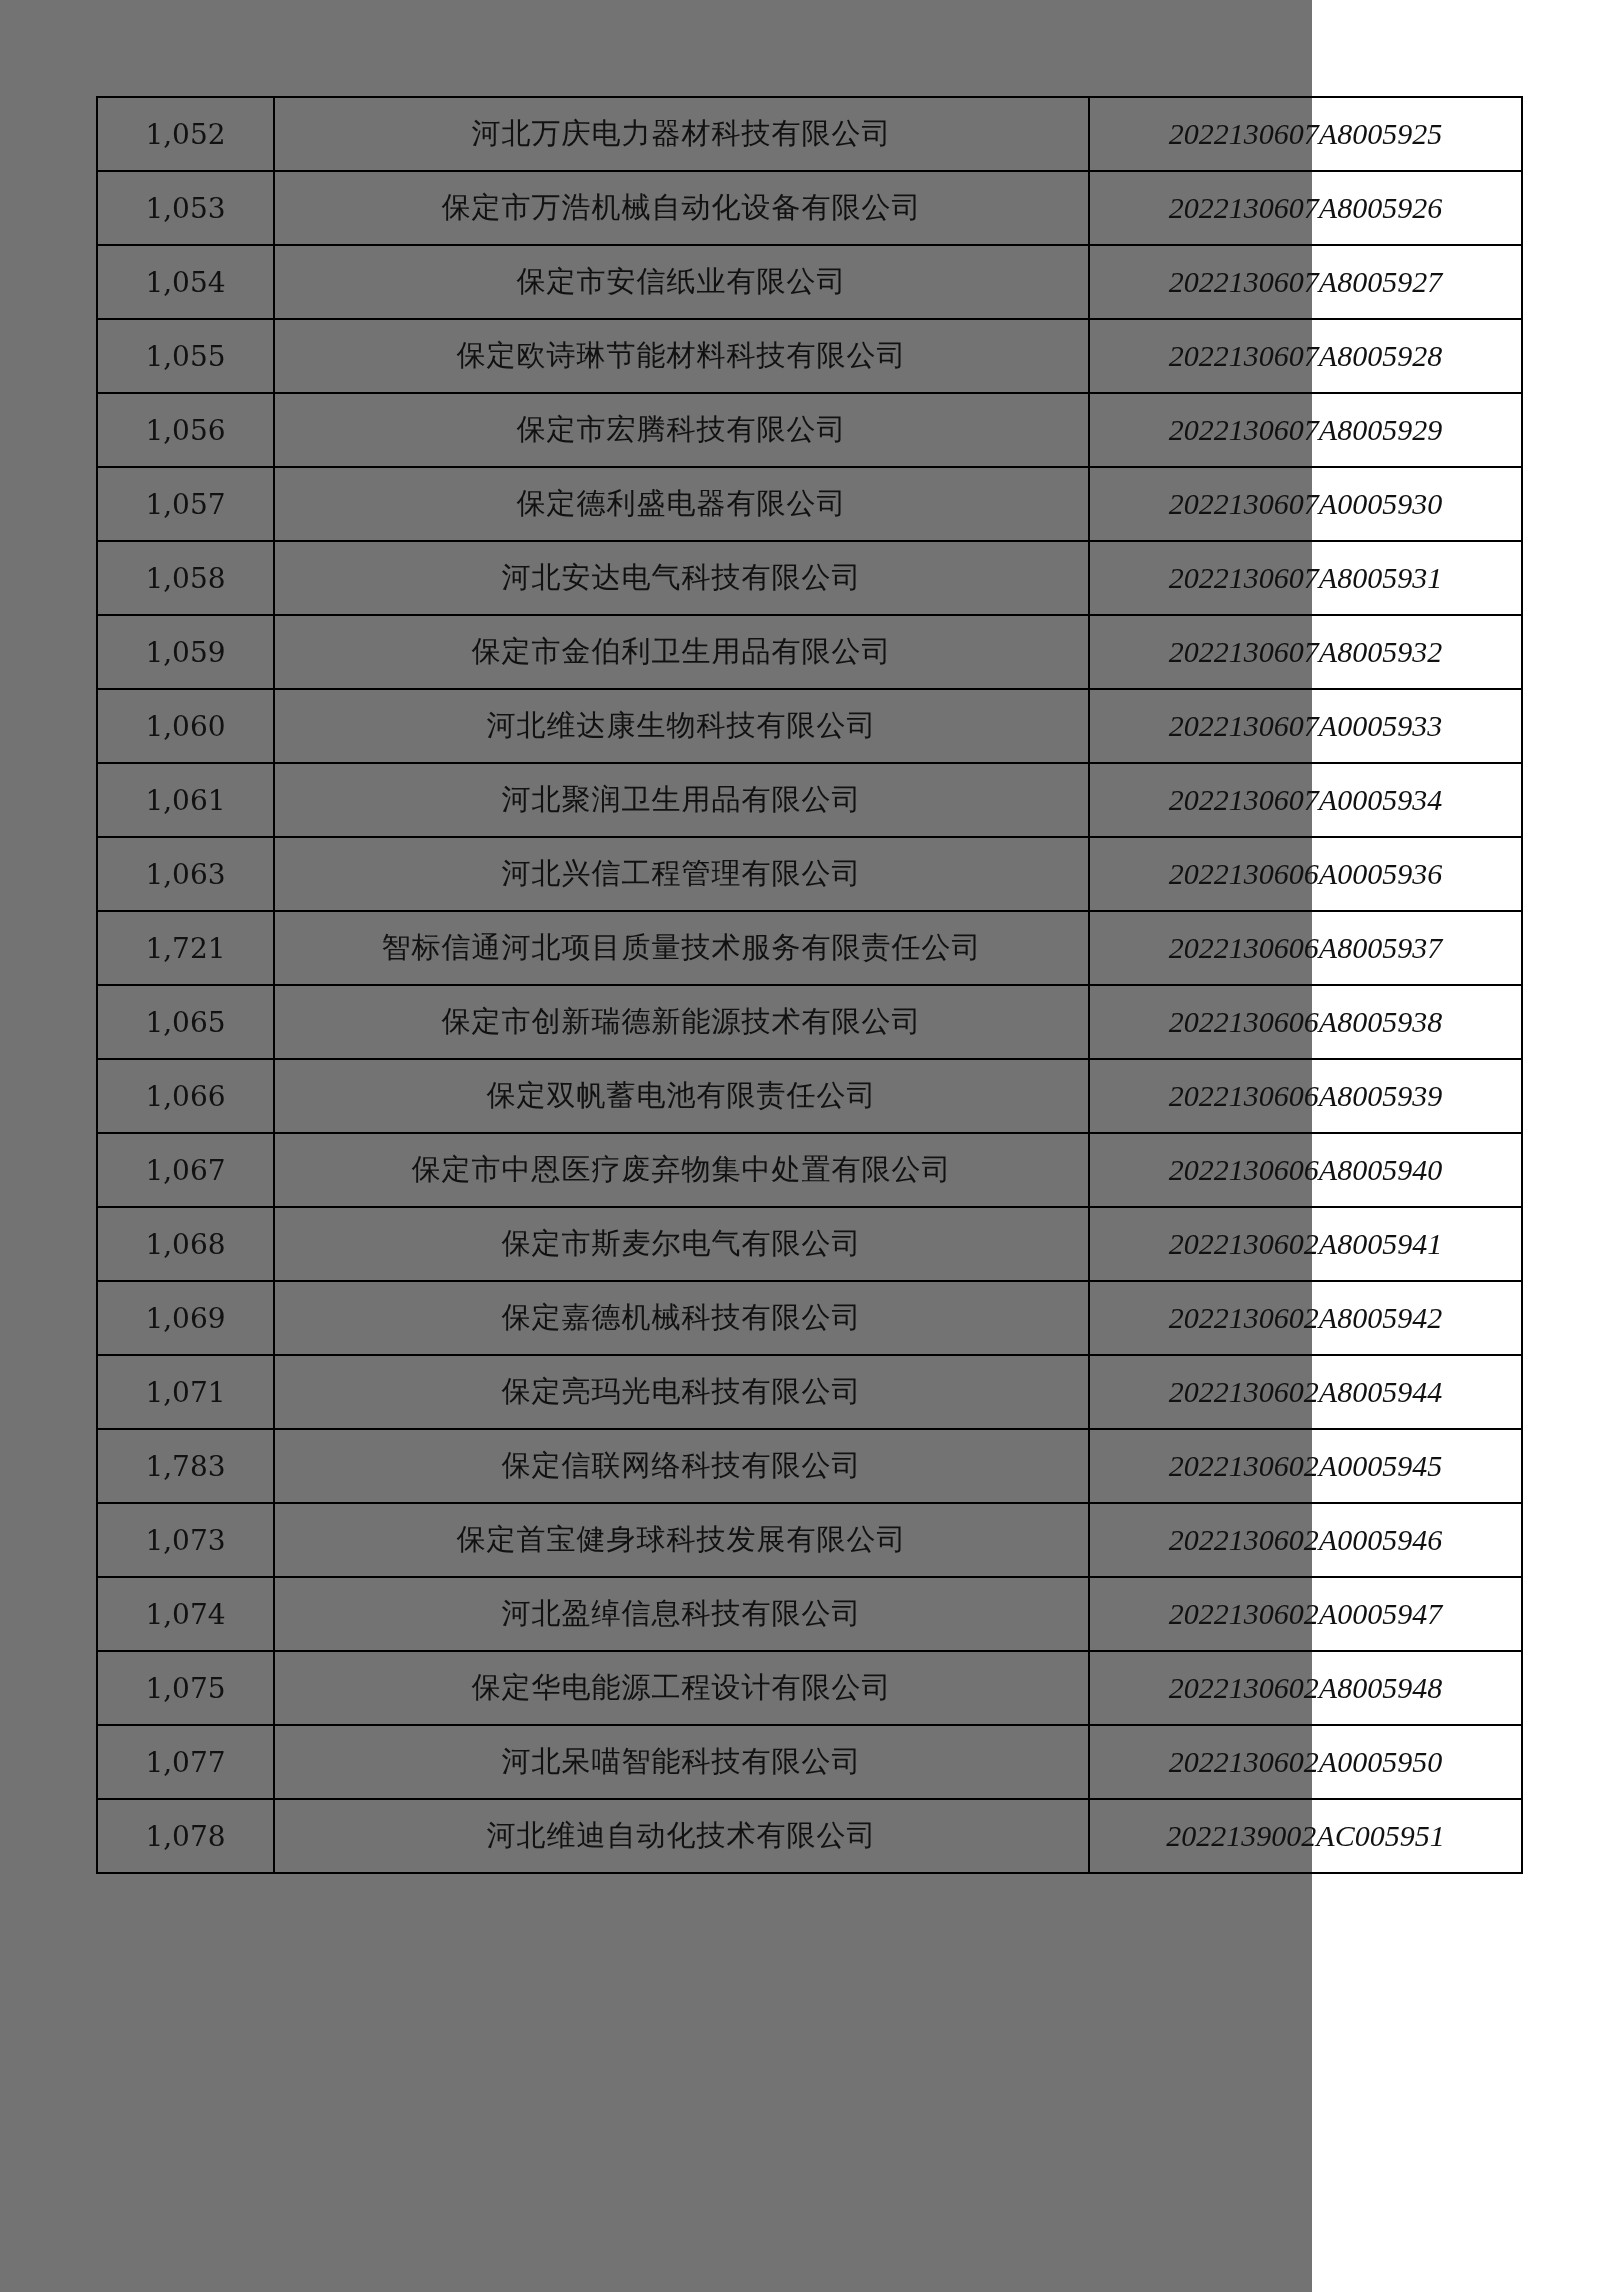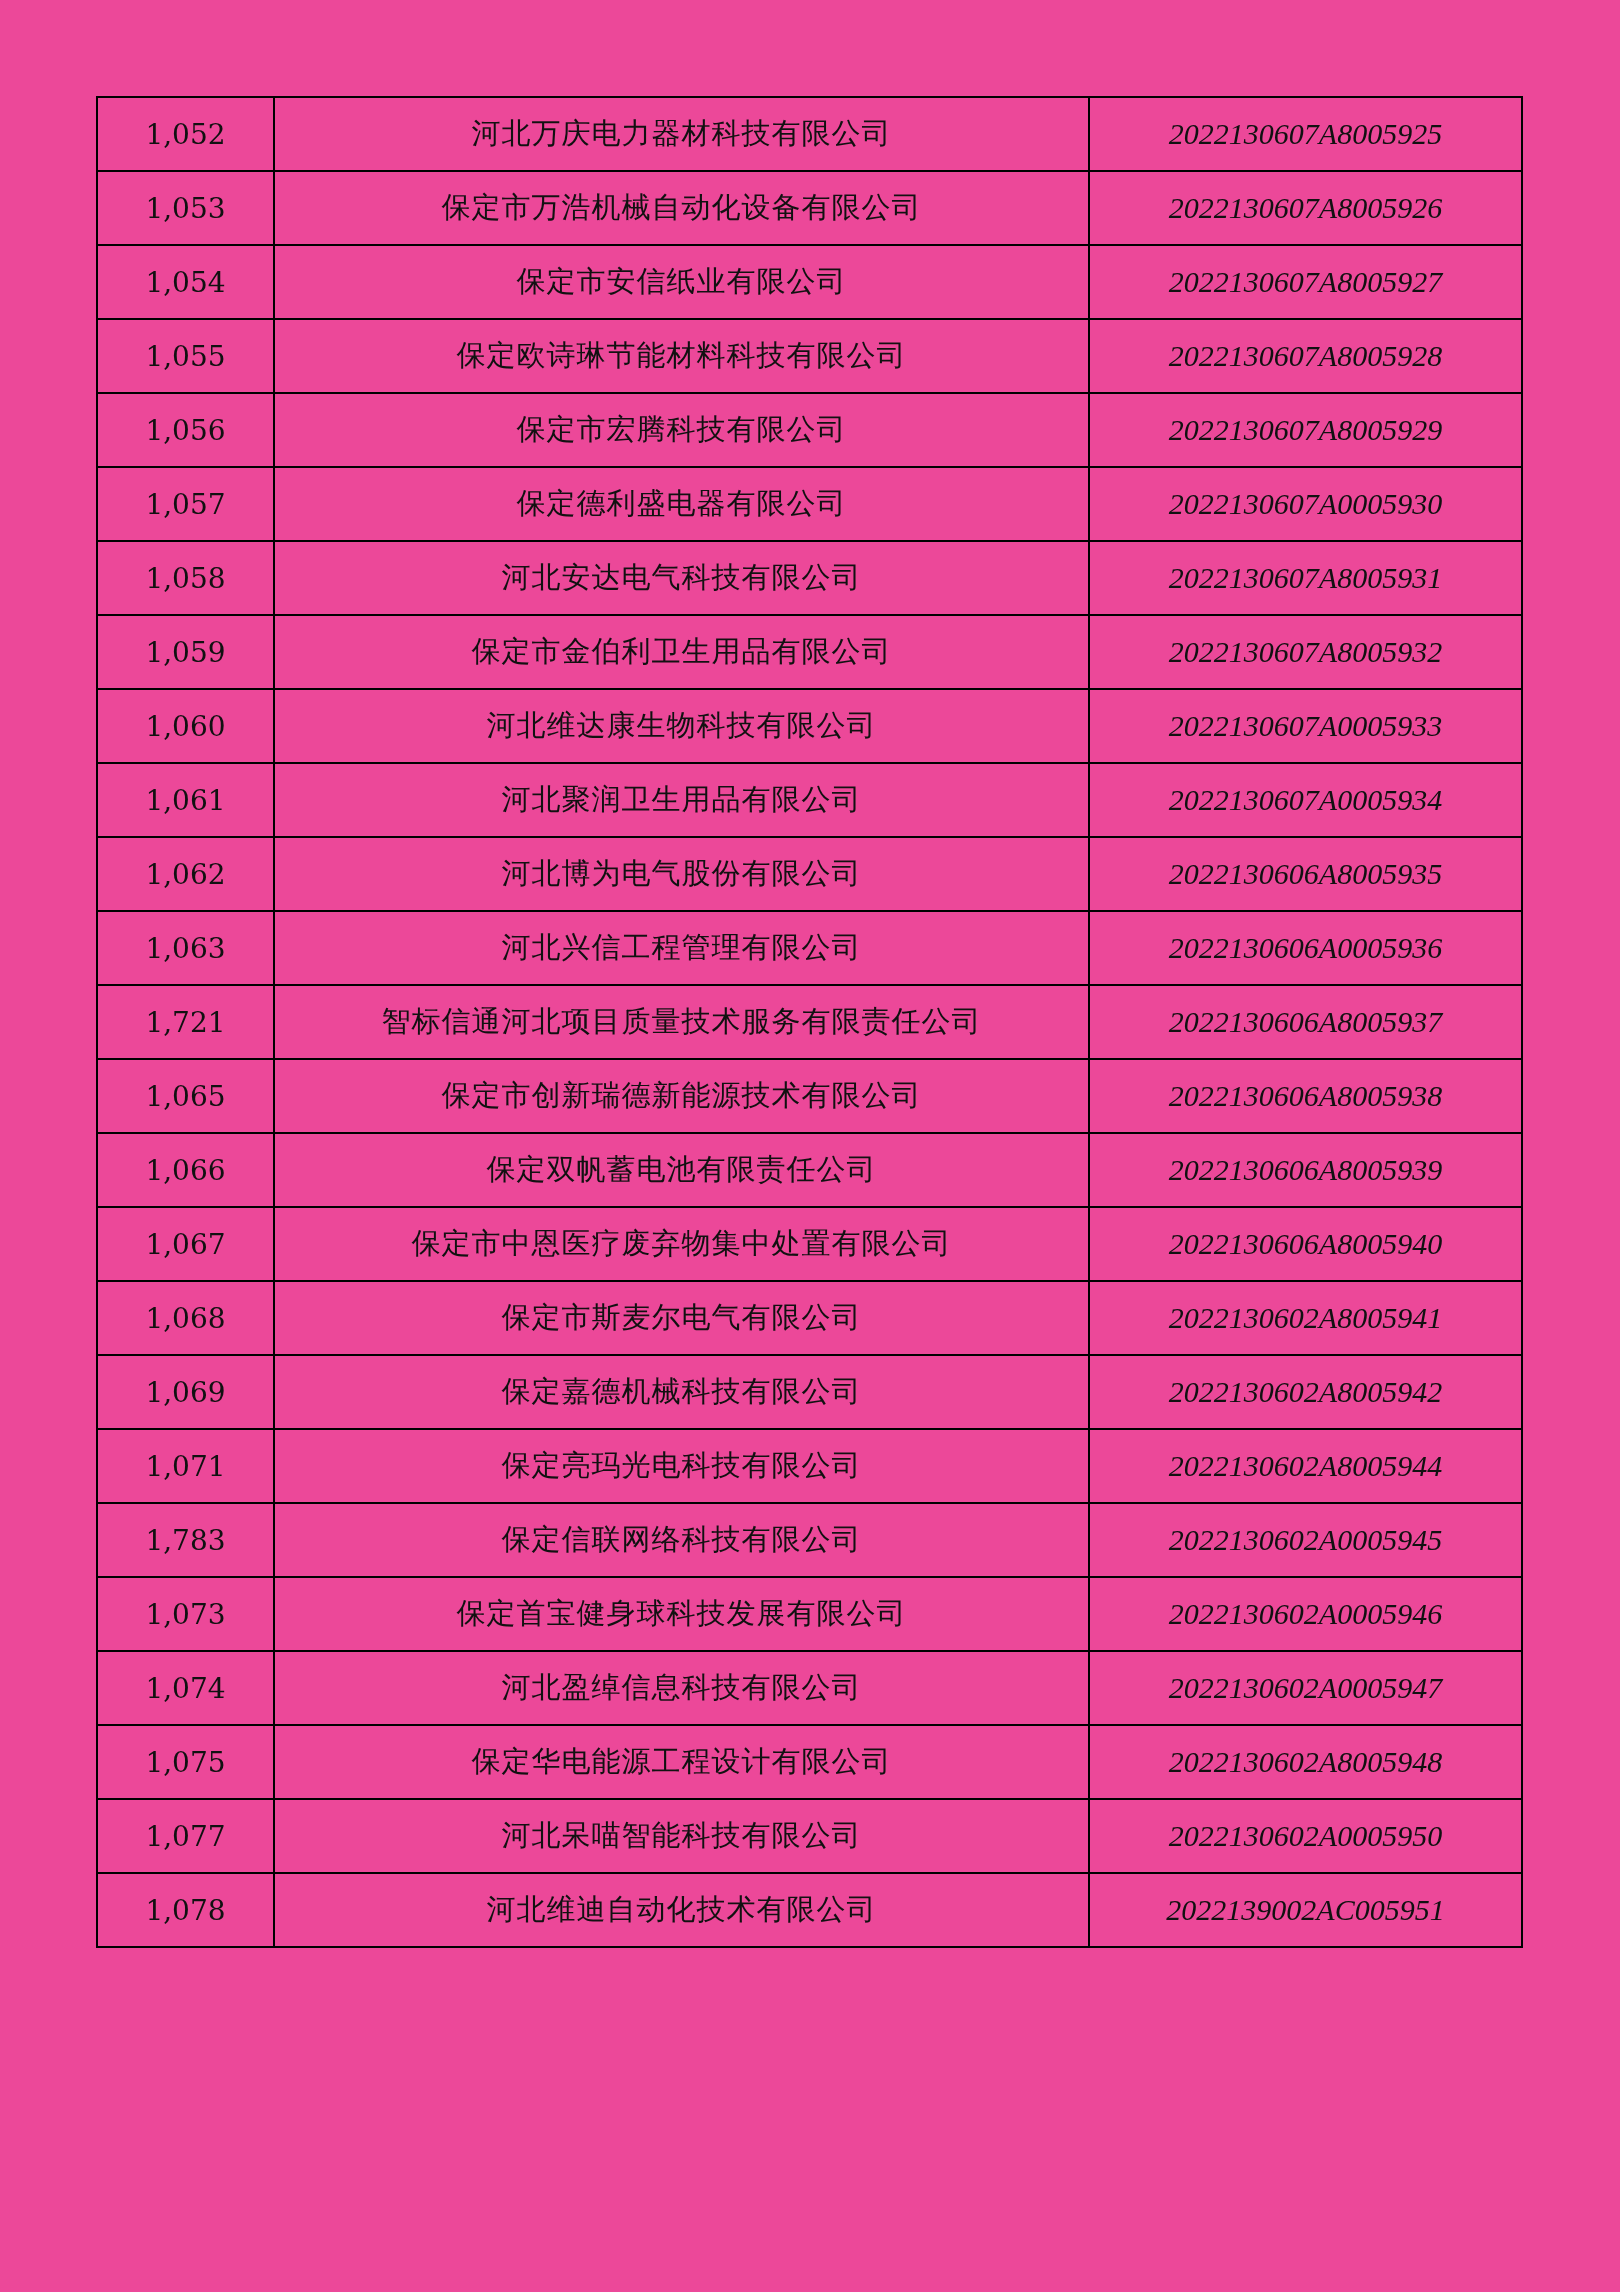--- a/index.html
+++ b/index.html
@@ -10,23 +10,23 @@
     body {
       width: 1620px;
       height: 2293px;
       position: relative;
       overflow: hidden;
     }
     .page {
       position: absolute;
       left: 0;
       top: 0;
-      width: 1620px;
+      width: 1312px;
       height: 2293px;
-      background: #ec4899;
+      background: #737373;
     }
     table.registry {
       position: absolute;
       left: 96px;
       top: 96px;
       width: 1426px;
       border-collapse: collapse;
       table-layout: fixed;
     }
     table.registry td {
@@ -114,25 +114,20 @@
           <td class="no">1,060</td>
           <td class="name">河北维达康生物科技有限公司</td>
           <td class="code">2022130607A0005933</td>
         </tr>
         <tr>
           <td class="no">1,061</td>
           <td class="name">河北聚润卫生用品有限公司</td>
           <td class="code">2022130607A0005934</td>
         </tr>
         <tr>
-          <td class="no">1,062</td>
-          <td class="name">河北博为电气股份有限公司</td>
-          <td class="code">2022130606A8005935</td>
-        </tr>
-        <tr>
           <td class="no">1,063</td>
           <td class="name">河北兴信工程管理有限公司</td>
           <td class="code">2022130606A0005936</td>
         </tr>
         <tr>
           <td class="no">1,721</td>
           <td class="name">智标信通河北项目质量技术服务有限责任公司</td>
           <td class="code">2022130606A8005937</td>
         </tr>
         <tr>

